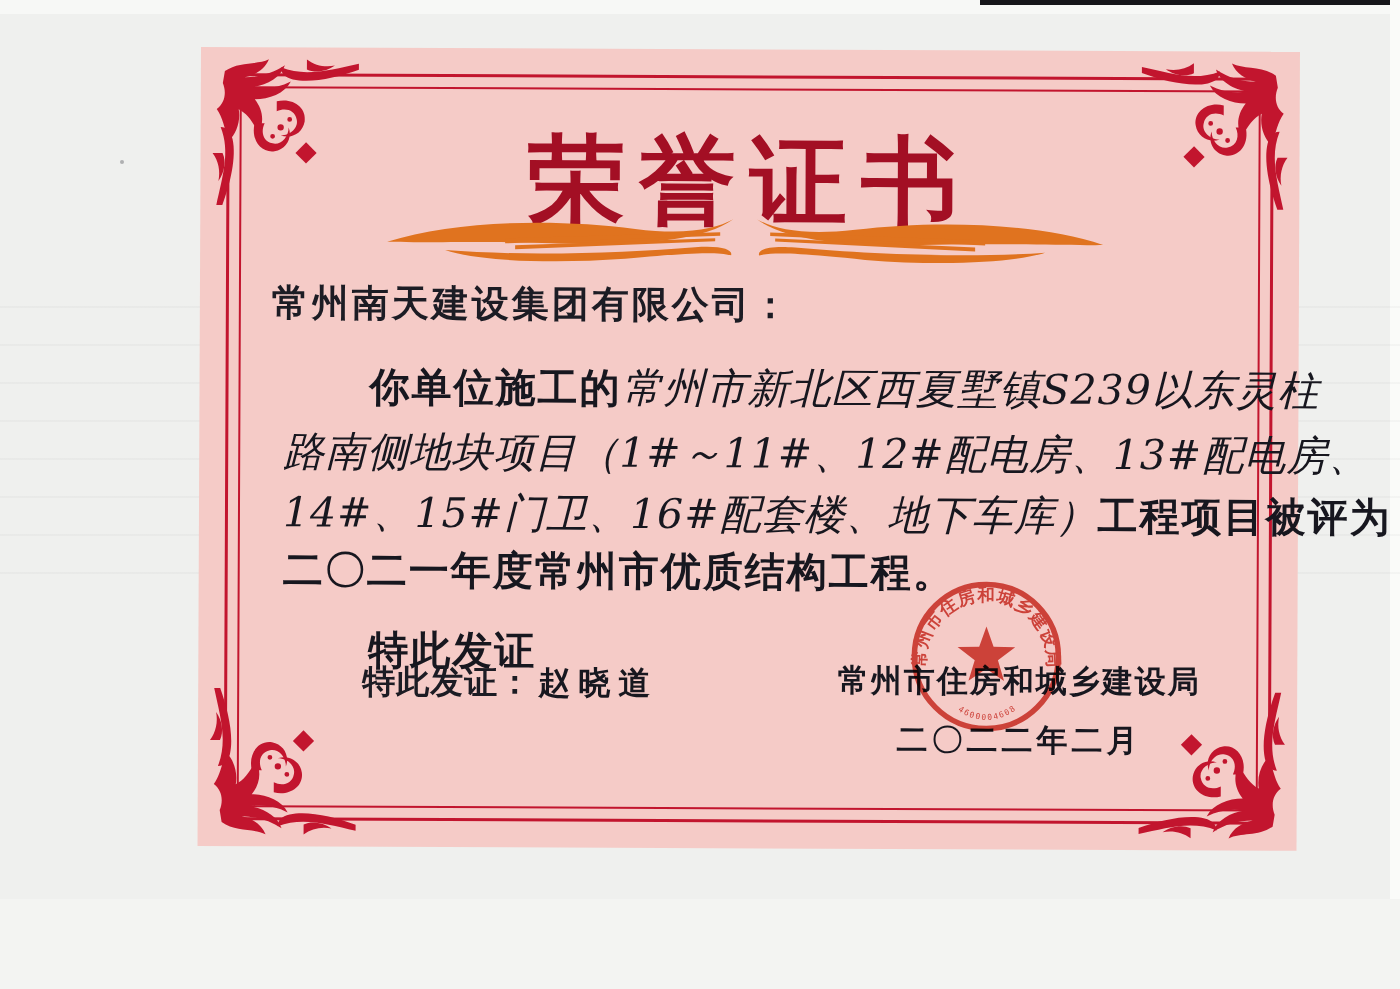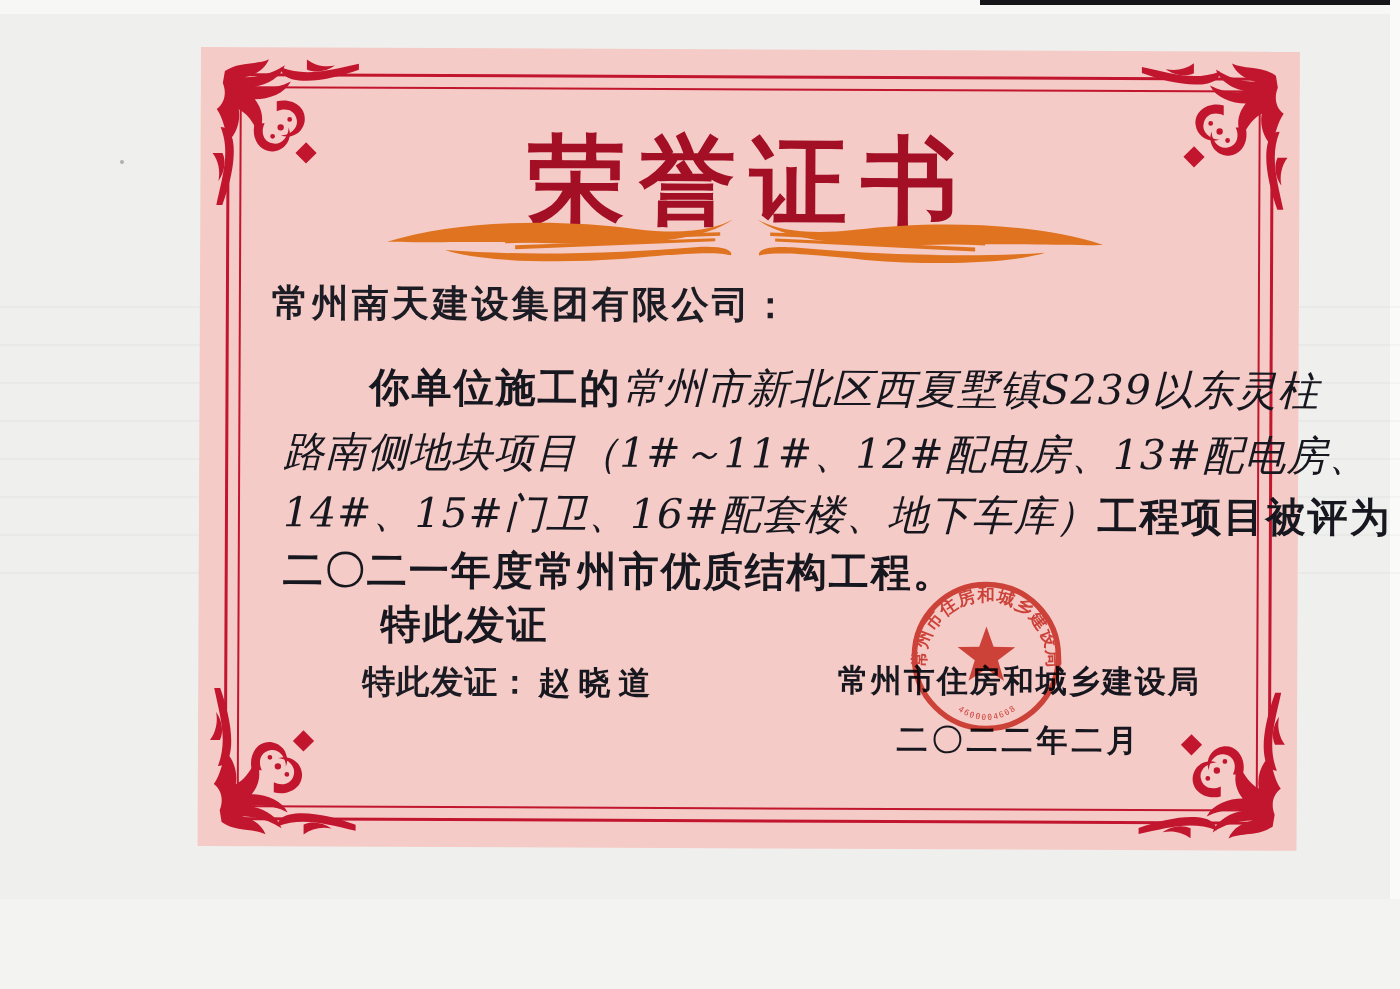--- a/index.html
+++ b/index.html
@@ -52,21 +52,21 @@
     font-family:"Liberation Sans","DejaVu Sans",sans-serif;
     font-size:37px;font-weight:bold;letter-spacing:3px;color:#1c1c24;
   }
   .bodyline{position:absolute;white-space:nowrap;color:#17171f;}
   .printed{font-family:"Liberation Serif","DejaVu Serif",serif;font-weight:bold;font-size:40px;letter-spacing:2px;}
   .fill{font-family:"DejaVu Serif","Liberation Serif",serif;font-style:italic;font-size:41px;letter-spacing:1px;}
   .l1{left:170px;top:312px;}
   .l2{left:84px;top:377px;}
   .l3{left:84px;top:438px;}
   .l4{left:84px;top:495px;}
-  .closing{left:170px;top:549px;margin-left:12px;}
+  .closing{left:170px;top:575px;}
 
   .manager-line{position:absolute;left:164px;top:612px;white-space:nowrap;}
   .manager-label{font-family:"Liberation Sans","DejaVu Sans",sans-serif;font-weight:bold;font-size:33px;color:#1c1c24;letter-spacing:1px;}
   .manager-name{font-family:"Liberation Serif","DejaVu Serif",serif;font-weight:bold;font-size:32px;color:#17171f;letter-spacing:8px;margin-left:6px;}
 
   .issuer-block{position:absolute;left:638px;top:610px;width:366px;text-align:center;color:#17171f;}
   .issuer-name{font-size:31px;font-weight:bold;letter-spacing:2px;white-space:nowrap;}
   .issue-date{font-size:31px;font-weight:bold;letter-spacing:4px;margin-top:17px;white-space:nowrap;}
 
   

